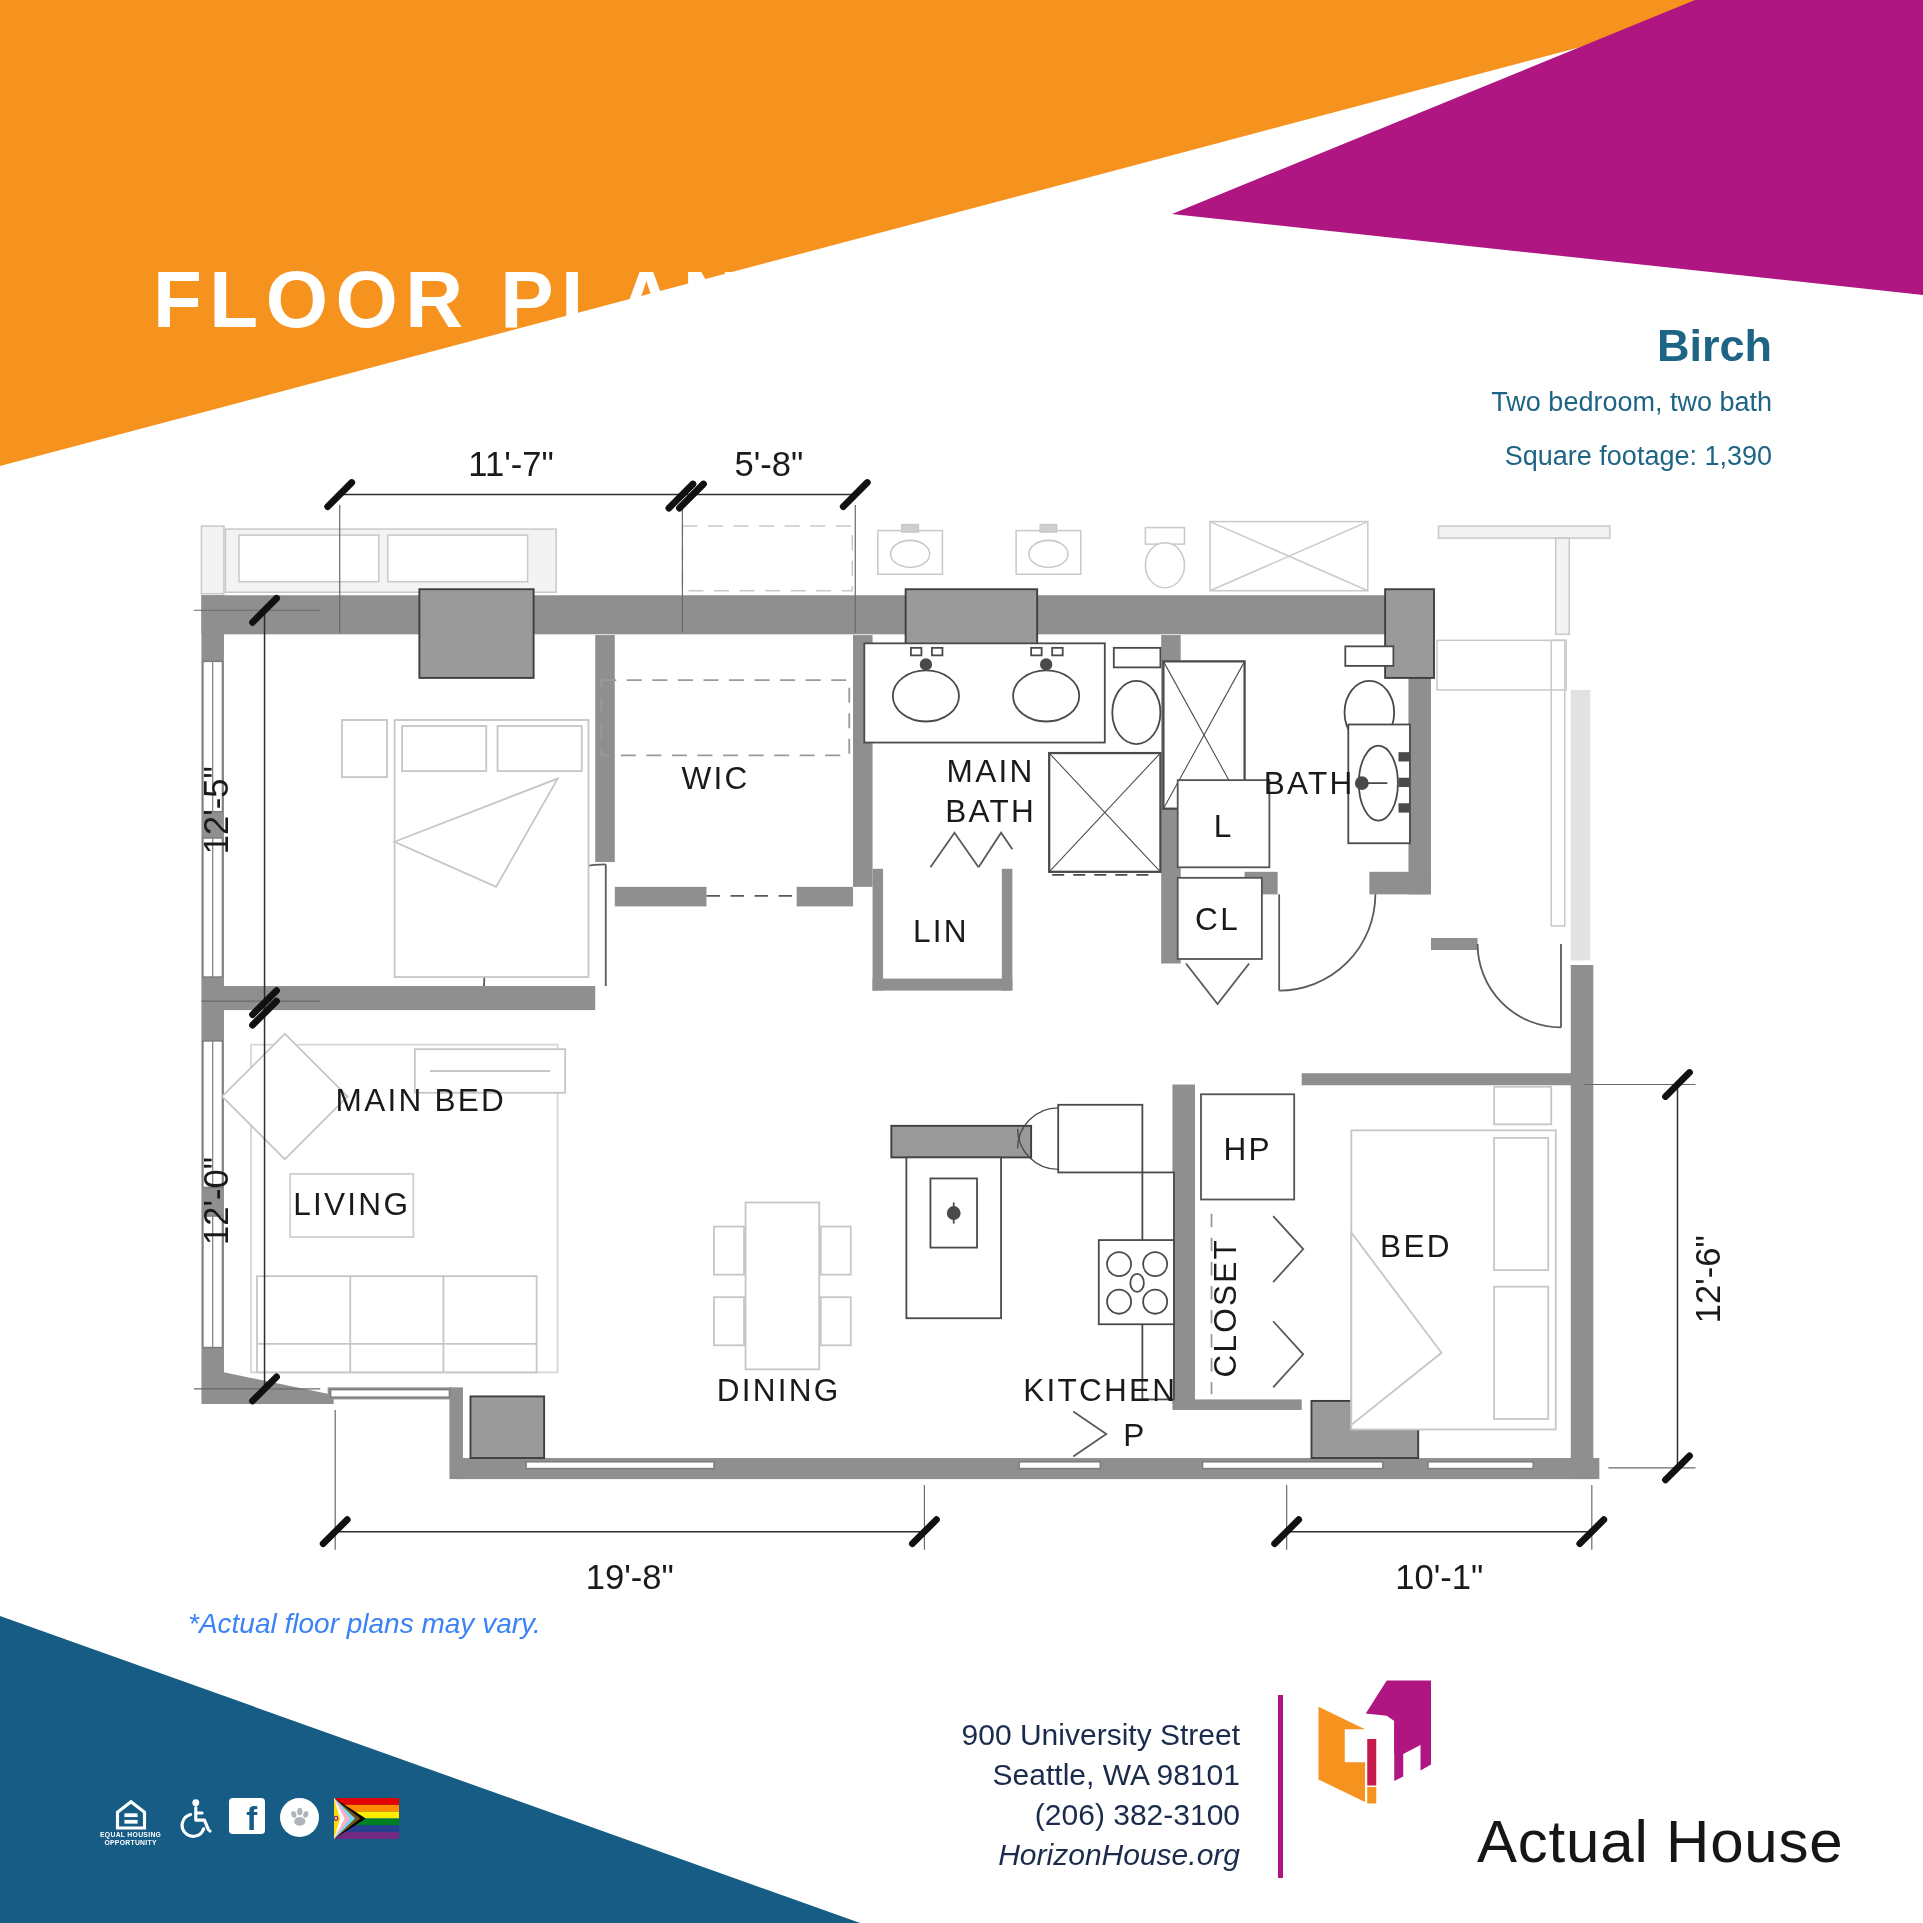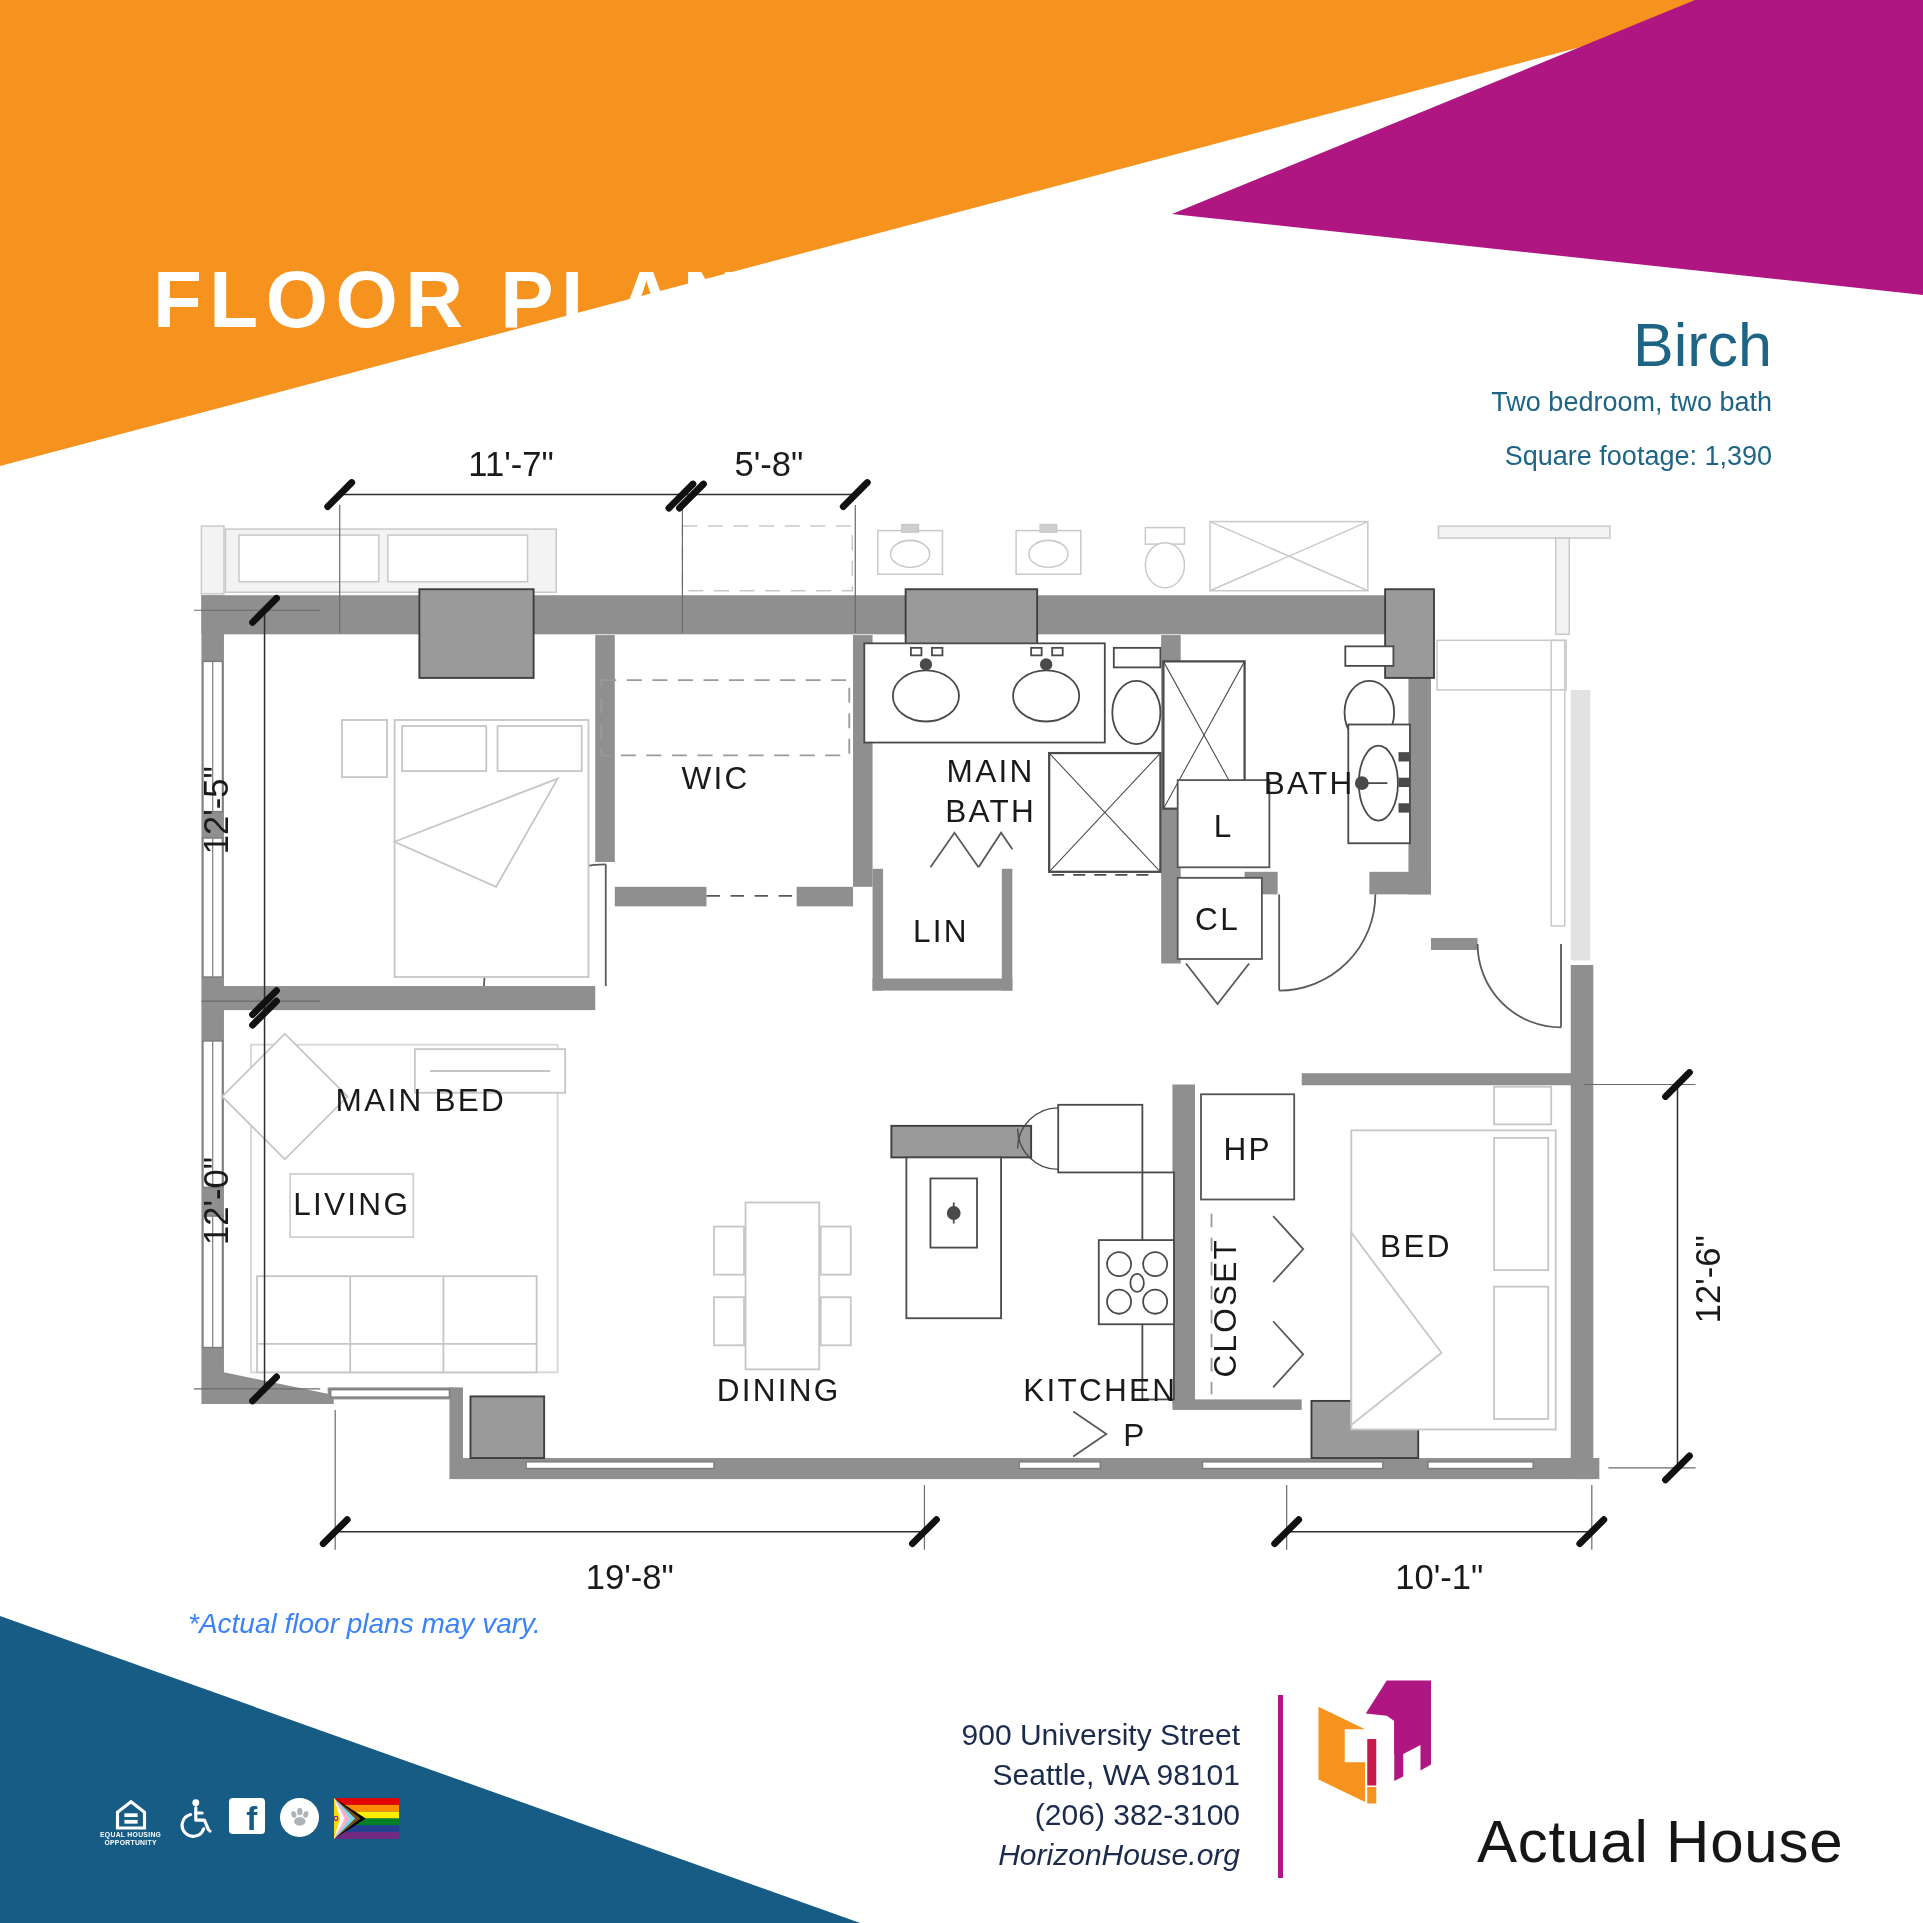--- a/index.html
+++ b/index.html
@@ -5,21 +5,21 @@
   html,body{margin:0;padding:0;background:#ffffff;}
   .page{position:relative;width:1924px;height:1924px;overflow:hidden;background:#ffffff;
         font-family:"Liberation Sans",sans-serif;}
   .tri{position:absolute;inset:0;width:100%;height:100%;}
   .tri-orange{background:#F6921E;clip-path:polygon(0 0,1758px 0,0 466px);}
   .tri-magenta{background:#B01682;clip-path:polygon(1172px 214px,1695px 0,1924px 0,1924px 295px);}
   .tri-navy{background:#165C84;clip-path:polygon(0 1616px,863px 1924px,0 1924px);}
   .banner-title{position:absolute;left:141px;top:242px;margin:12px;color:#ffffff;
         font-size:80px;font-weight:700;letter-spacing:7.5px;}
   .unit-info{position:absolute;right:152px;top:316px;text-align:right;color:#1E6485;}
-  .unit-name{font-size:61px;font-weight:400;line-height:59px;text-align:right;}
+  .unit-name{font-size:45px;font-weight:700;line-height:59px;text-align:right;}
   .unit-line{font-size:27px;font-weight:500;line-height:54px;}
   .plan-svg{position:absolute;left:0;top:0;width:1924px;height:1924px;}
   .disclaimer{position:absolute;left:188px;top:1608px;font-size:28px;color:#3b82f6;font-style:italic;}
   .footer-address{position:absolute;right:684px;top:1715px;text-align:right;color:#1B2B4C;
         font-size:30px;font-weight:400;line-height:40px;}
   .footer-address .web{font-style:italic;}
   .footer-divider{position:absolute;left:1278px;top:1695px;width:4.5px;height:183px;background:#B01682;}
   .logo-mark{position:absolute;left:1317px;top:1676px;}
   .logo-wordmark{position:absolute;left:1477px;top:1807px;font-size:60px;font-weight:400;
         color:#161616;letter-spacing:0.8px;}

